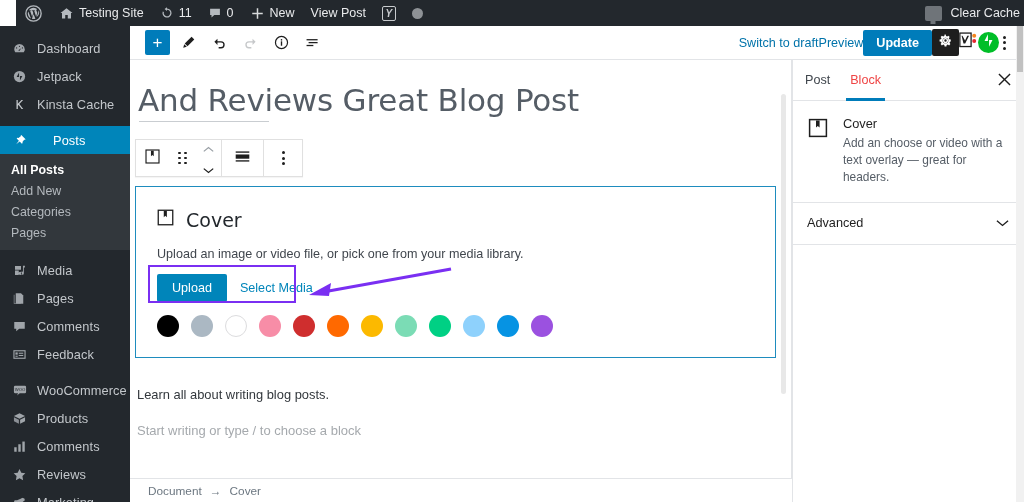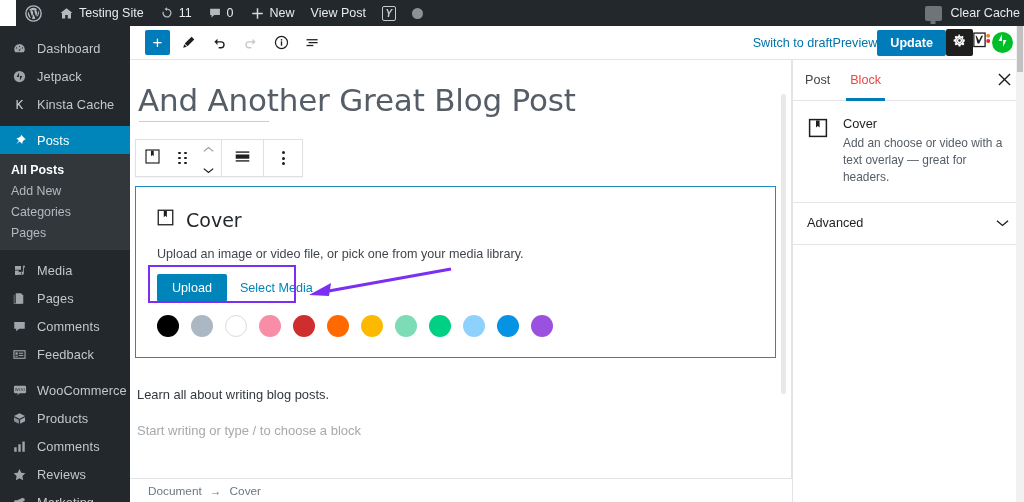--- a/index.html
+++ b/index.html
@@ -42,21 +42,21 @@
   .adminmenu {
     position: absolute; top: 26px; left: 0; width: 130px; height: 476px;
     background: #23282d; color: #b4b9be; font-size: 12.6px; overflow: hidden;
   }
   .menu-item {
     display: flex; align-items: center; gap: 9px;
     height: 28px; padding-left: 11px; color: #c3c7cb;
   }
   .menu-item .mlabel { font-size: 12.8px; letter-spacing: .1px; }
   .menu-item.current { background: #0085ba; color: #fff; position: relative; }
-  .menu-item.current .mlabel { color: #fff; }
+  .menu-item.current .mlabel { color: #fff; margin-left: 16px; }
   .menu-item.current:after {
     content: ""; position: absolute; right: -8px; top: 50%; transform: translateY(-50%);
     border-top: 8px solid transparent; border-bottom: 8px solid transparent;
     border-left: 8px solid #f1f1f1;
   }
   .submenu { background: #32373c; padding: 5px 0 7px 0; }
   .submenu .sub-item { padding: 0 0 0 11px; height: 21px; display: flex; align-items: center;
     font-size: 12.4px; color: #b4b9be; }
   .submenu .sub-item.cur { color: #fff; font-weight: 700; }
   .menu-gap { height: 8px; }
@@ -66,21 +66,21 @@
   .editor {
     position: absolute; top: 26px; left: 130px; width: 894px; height: 476px;
     background: #fff;
   }
   .edit-header {
     position: absolute; top: 0; left: 0; width: 894px; height: 34px;
     background: #fff; border-bottom: 1px solid #e2e4e7;
     display: flex; align-items: center;
   }
   .hdr-left { display: flex; align-items: center; gap: 5px; padding-left: 15px; }
-  .hdr-right { margin-left: auto; display: flex; align-items: center; }
+  .hdr-right { margin-left: auto; display: flex; align-items: center; padding-right: 14px; }
   .btn-addblock {
     width: 25px; height: 25px; background: #007cba; color: #fff;
     display: flex; align-items: center; justify-content: center;
     font-size: 17px; line-height: 1; border-radius: 2px; font-weight: 300;
   }
   .tb-ico { width: 26px; height: 26px; display: flex; align-items: center; justify-content: center; }
   .lnk { color: #0073aa; font-size: 12.6px; }
   .btn-update {
     background: #007cba; color: #fff; font-size: 12.6px;
     padding: 6px 13px; border-radius: 2px; font-weight: bold;
@@ -481,21 +481,21 @@
         <div class="kebab">
           <i></i>
             <i></i>
             <i></i>
         </div>
       </div>
     </div>
 
     <div class="canvas">
 
-      <div class="post-title">And Another Great Blog Post</div>
+      <div class="post-title">And Reviews Great Blog Post</div>
       <div class="title-underline"></div>
 
       <div class="blocktoolbar">
         <div class="bt-cell" style="width:34px">
           <span>
             <svg width="17" height="17" viewBox="0 0 22 22">
                 <rect x="2.6" y="2.6" width="16.8" height="16.8" fill="none" stroke="#1e1e1e" stroke-width="1.5"></rect>
                 <path d="M9 3.4h3.6v7.2L10.8 9 9 10.6z" fill="#1e1e1e"></path>
               </svg>
           </span>

